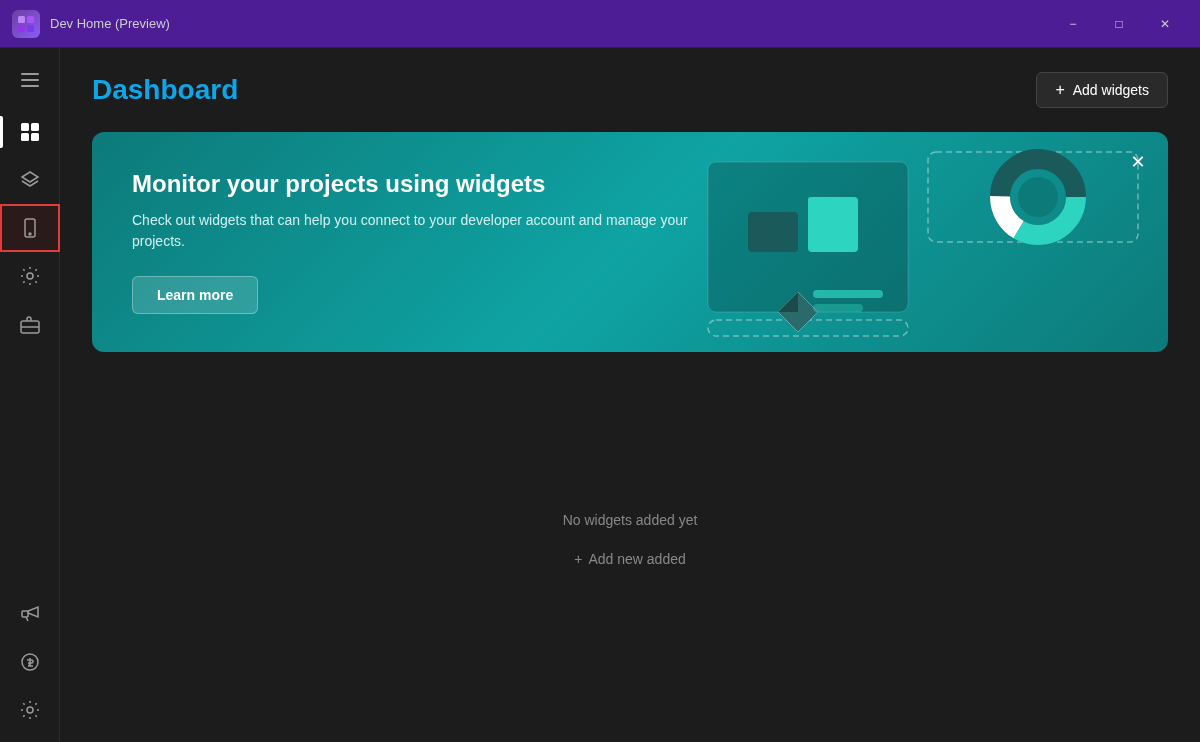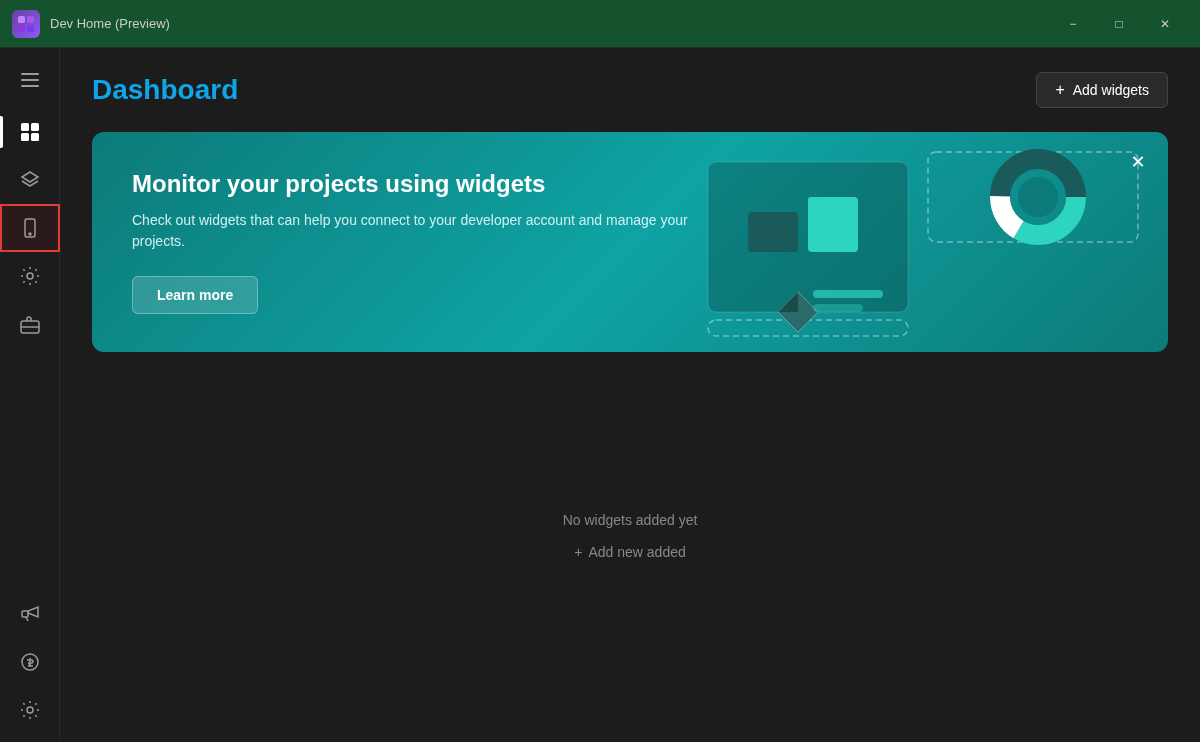--- a/index.html
+++ b/index.html
@@ -9,21 +9,21 @@
       height: 742px;
       background: #1c1c1c;
       font-family: 'Segoe UI', sans-serif;
       color: #ffffff;
       overflow: hidden;
     }
 
     
     .titlebar {
       height: 48px;
-      background: #14532d;
+      background: #4c1d95;
       display: flex;
       align-items: center;
       justify-content: space-between;
       padding: 8px 12px;
       border-bottom: 1px solid #2a2a2a;
     }
 
     .titlebar-left {
       display: flex;
       align-items: center;
@@ -239,21 +239,21 @@
       justify-content: center;
     }
 
     
     .empty-state {
       display: flex;
       flex-direction: column;
       align-items: center;
       justify-content: center;
       margin-top: 160px;
-      gap: 16px;
+      gap: 23px;
     }
 
     .empty-state-text {
       font-size: 14px;
       color: #888888;
     }
 
     .add-new-widget-link {
       font-size: 14px;
       color: #888888;

